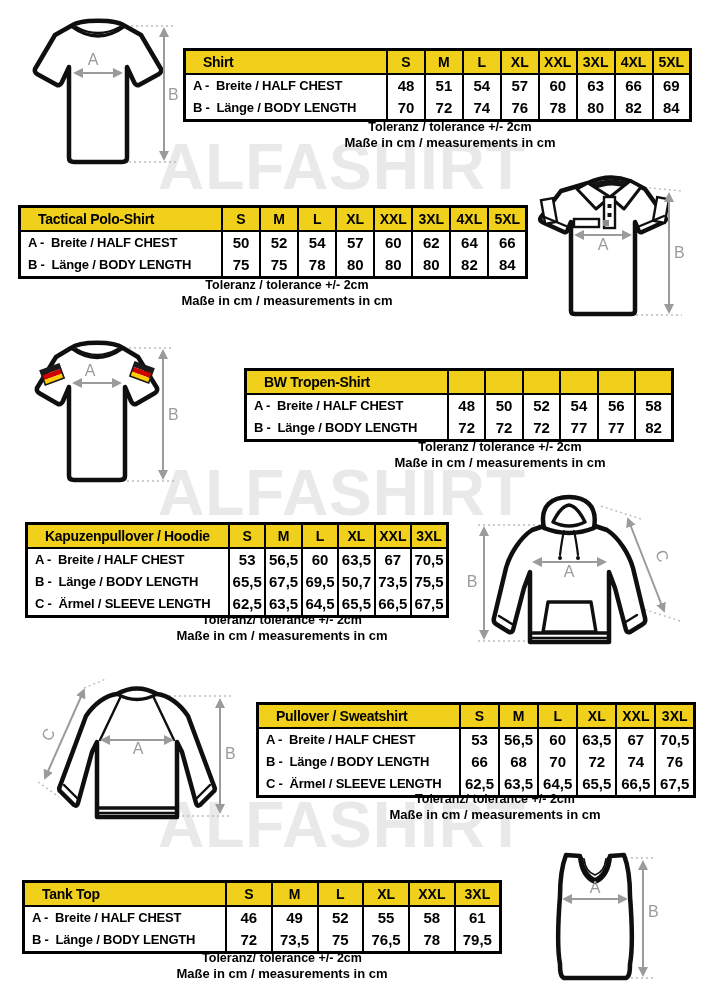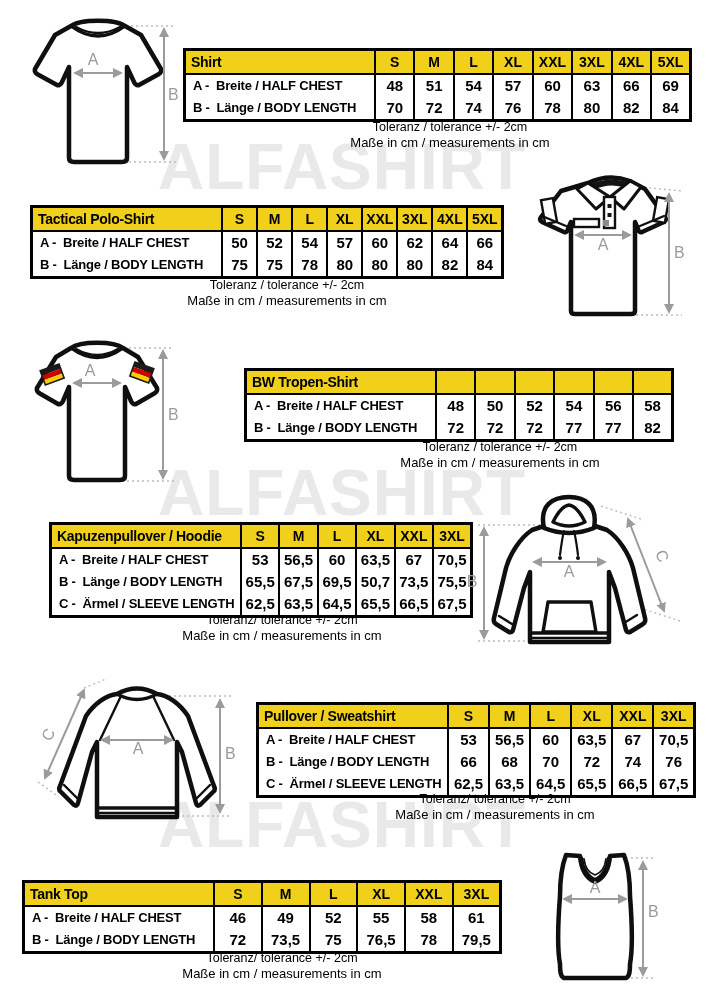--- a/index.html
+++ b/index.html
@@ -5,26 +5,26 @@
   html,body{margin:0;padding:0;background:#fff;}
   .canvas{position:relative;width:708px;height:1000px;background:#fff;overflow:hidden;
           font-family:"Liberation Sans",sans-serif;}
   .wm{position:absolute;left:158px;z-index:1;color:#E9E9E9;font-weight:700;font-size:64px;
       line-height:64px;letter-spacing:1px;white-space:nowrap;}
   .size-table{position:absolute;z-index:2;border-collapse:collapse;table-layout:fixed;
       background:#fff;border:3px solid #000;}
   .size-table th,.size-table td{border-left:2px solid #000;border-right:2px solid #000;
       height:22px;line-height:22px;padding:0;font-weight:bold;color:#000;overflow:hidden;}
   .size-table tr.hdr th{background:#F0D01A;border-bottom:2.5px solid #000;}
-  .size-table .title{width:183px;text-align:left;padding-left:5px;font-size:14px;letter-spacing:-0.3px;white-space:nowrap;}
+  .size-table .title{width:183px;text-align:left;padding-left:17px;font-size:14px;letter-spacing:-0.3px;white-space:nowrap;}
   .size-table .size{text-align:center;font-size:14px;}
   .size-table.compact .size{font-size:12px;letter-spacing:-0.4px;padding-left:48px;}
   .size-table .lbl{text-align:left;padding-left:7px;font-size:13px;letter-spacing:-0.2px;white-space:pre;}
   .size-table .val{text-align:center;font-size:15px;}
-  .tol{position:absolute;z-index:2;width:280px;text-align:center;color:#000;}
+  .tol{position:absolute;z-index:2;width:280px;text-align:center;color:#000;font-weight:bold;}
   .tol .l1{font-size:12.5px;line-height:1.3;}
   .tol .l2{font-size:13px;line-height:1.3;}
   .illus{position:absolute;z-index:2;}
   .garment{fill:#fff;stroke:#0f0f0f;stroke-width:4.5;stroke-linejoin:round;}
   .detail{fill:none;stroke:#0f0f0f;stroke-width:2.4;stroke-linecap:round;stroke-linejoin:round;}
   .dt{stroke-width:3.4;}
   .flap{fill:#fff;stroke:#0f0f0f;stroke-width:3;stroke-linejoin:round;}
   .wrect{fill:#fff;stroke:#0f0f0f;stroke-width:2.4;}
   .string{fill:none;stroke:#0f0f0f;stroke-width:2.2;stroke-linecap:round;}
   .dimline{stroke:#9b9b9b;stroke-width:2;fill:none;}
@@ -92,21 +92,21 @@
           <td class="val">82</td>
           <td class="val">84</td>
         </tr>
       </tbody>
     </table>
   <div class="tol" style="left:310px;top:119px">
     <div class="l1">Toleranz / tolerance +/- 2cm</div>
     <div class="l2">Maße in cm / measurements in cm</div>
   </div>
 
-  <table class="size-table" style="left:30px;top:205px;width:474px">
+  <table class="size-table" style="left:18px;top:205px;width:510px">
       <tbody>
         <tr class="hdr">
           <th class="title">Tactical Polo-Shirt</th>
           <th class="size">S</th>
           <th class="size">M</th>
           <th class="size">L</th>
           <th class="size">XL</th>
           <th class="size">XXL</th>
           <th class="size">3XL</th>
           <th class="size">4XL</th>
@@ -224,21 +224,21 @@
           <td class="val">77</td>
           <td class="val">82</td>
         </tr>
       </tbody>
     </table>
   <div class="tol" style="left:360px;top:439px">
     <div class="l1">Toleranz / tolerance +/- 2cm</div>
     <div class="l2">Maße in cm / measurements in cm</div>
   </div>
 
-  <table class="size-table" style="left:49px;top:522px;width:424px">
+  <table class="size-table" style="left:25px;top:522px;width:424px">
       <tbody>
         <tr class="hdr">
           <th class="title">Kapuzenpullover / Hoodie</th>
           <th class="size">S</th>
           <th class="size">M</th>
           <th class="size">L</th>
           <th class="size">XL</th>
           <th class="size">XXL</th>
           <th class="size">3XL</th>
         </tr>

